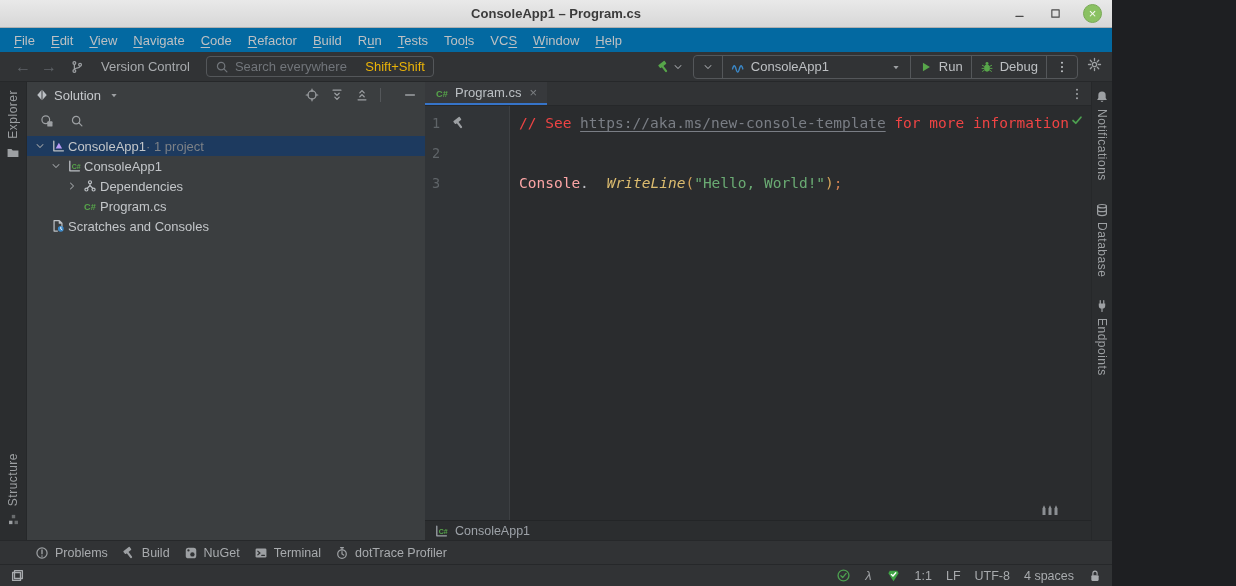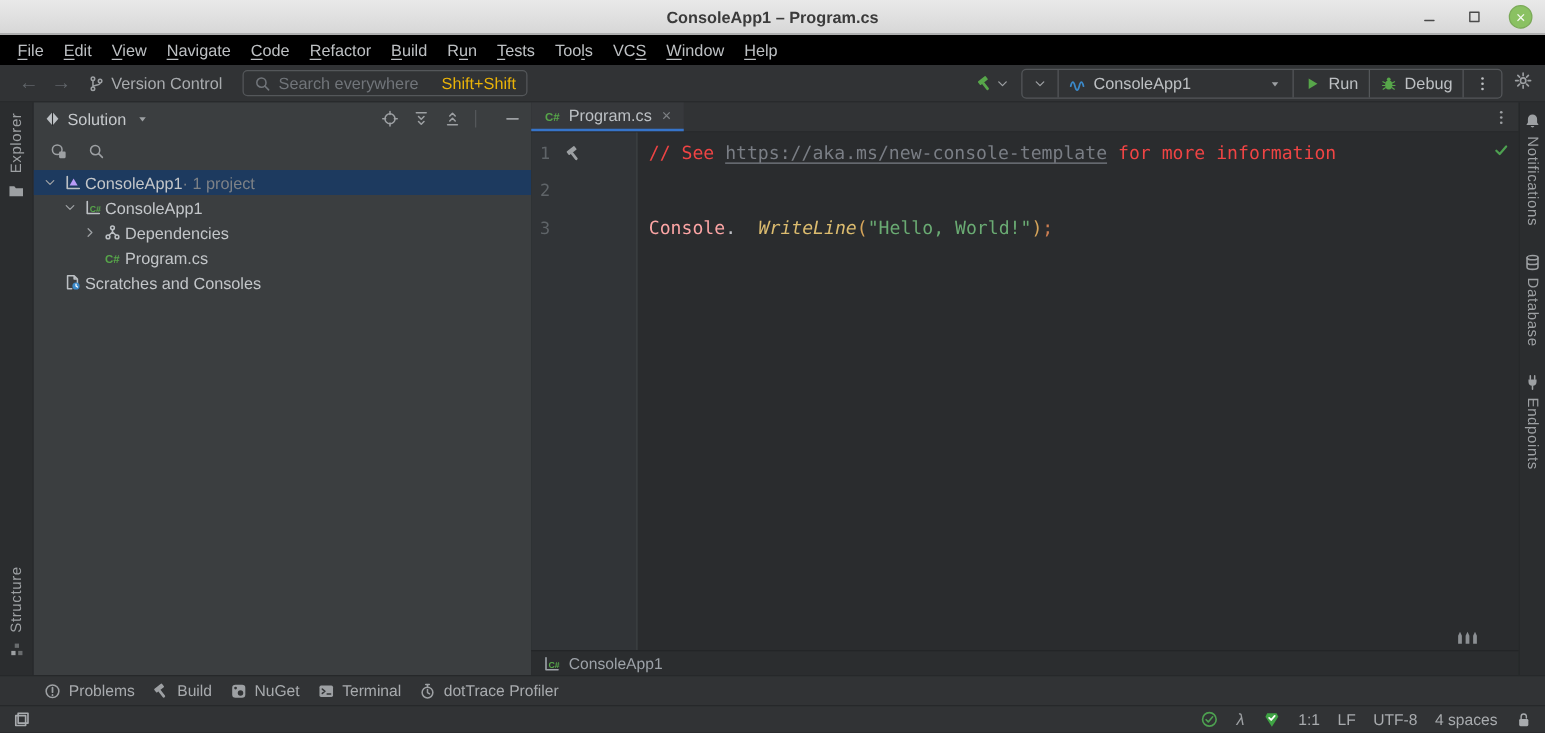--- a/index.html
+++ b/index.html
@@ -1,39 +1,39 @@
 <!DOCTYPE html>
 <html><head>
 <meta charset="utf-8">
 <style>
   * { margin:0; padding:0; box-sizing:border-box; }
   html,body { width:1236px; height:586px; overflow:hidden; background:#1e1f22; }
   body { font-family:"Liberation Sans", sans-serif; }
-  .window { width:1236px; height:586px; display:flex; flex-direction:column; background:#313335; }
+  .window { width:1112px; height:586px; display:flex; flex-direction:column; background:#313335; }
 
   
   .titlebar { height:28px; background:linear-gradient(#e9e9e9,#d7d7d7); border-bottom:1px solid #b0b0b0;
               display:flex; align-items:center; position:relative; flex:0 0 auto; }
   .tb-title { position:absolute; left:0; right:0; text-align:center; font-size:13px; font-weight:bold; color:#3b3b3b; }
   .tb-controls { margin-left:auto; display:flex; align-items:center; gap:20px; padding-right:10px; z-index:1; }
   .winbtn { color:#4a4a4a; display:flex; align-items:center; justify-content:center; width:16px; height:16px; }
   .close-btn { width:19px; height:19px; border-radius:50%; background:#8ac162; border:1px solid #7aa957;
                color:#f6faf2; font-size:13px; line-height:1; display:flex; align-items:center; justify-content:center; }
 
   
-  .menubar { height:24px; background:#000000; display:flex; align-items:center; padding-left:6px;
+  .menubar { height:24px; background:#0369a1; display:flex; align-items:center; padding-left:6px;
              font-size:13px; color:#bdc0c3; flex:0 0 auto; }
   .menu-item { padding:0 8px; cursor:default; }
   .mn { text-decoration:underline; text-underline-offset:2px; }
 
   
   .toolbar { height:30px; background:#313335; border-bottom:1px solid #26282a; display:flex; align-items:center;
              padding:0 10px; flex:0 0 auto; }
   .nav-arrow { color:#5f6468; font-size:16px; width:26px; text-align:center; }
-  .vc { display:flex; align-items:center; gap:5px; color:#a8abae; font-size:13px; margin:0 10px 0 8px; }
+  .vc { display:flex; align-items:center; gap:17px; color:#a8abae; font-size:13px; margin:0 10px 0 8px; }
   .vc .ico { color:#9da0a3; }
   .searchbox { display:flex; align-items:center; gap:6px; border:1px solid #54575a; border-radius:4px; height:21px;
                padding:0 8px; width:228px; font-size:13px; margin-left:6px; color:#71757a; }
   .searchbox .sc { margin-left:auto; color:#eab308; }
   .tb-right { margin-left:auto; display:flex; align-items:center; gap:9px; }
   .hammer-build { color:#57a64a; display:flex; align-items:center; gap:1px; }
   .hammer-build .dd { color:#9da0a3; }
   .run-group { display:flex; align-items:center; height:24px; border:1px solid #54575a; border-radius:4px;
                color:#bdc0c3; font-size:13px; }
   .rg-cell { display:flex; align-items:center; height:100%; padding:0 8px; gap:6px; border-left:1px solid #54575a; }

